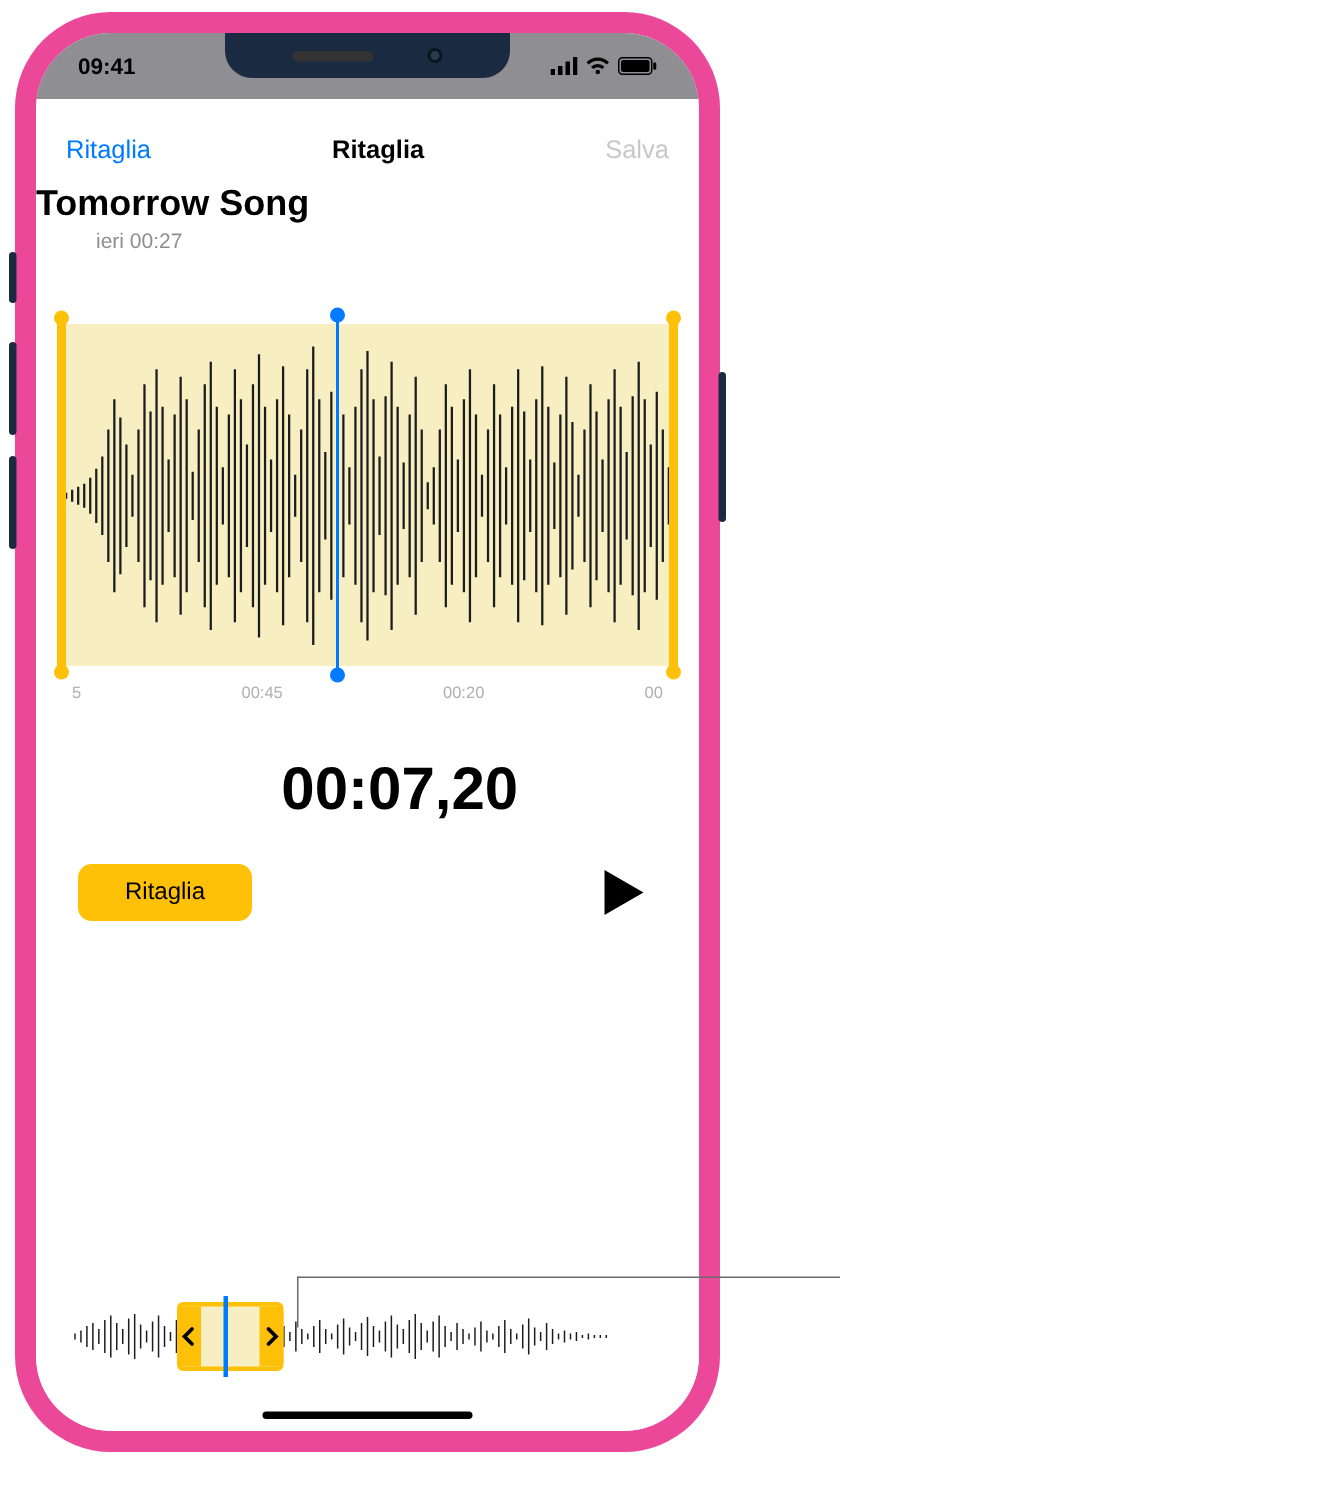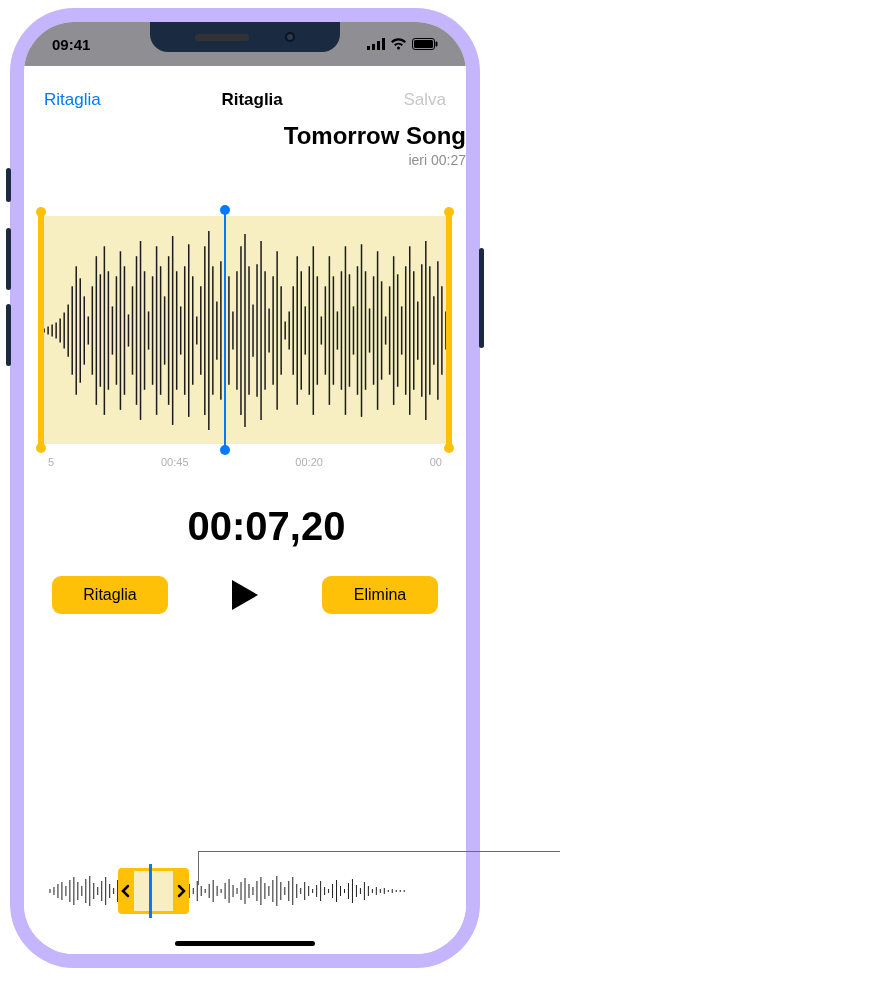--- a/index.html
+++ b/index.html
@@ -9,21 +9,21 @@
     background: #ffffff;
     font-family: -apple-system, "Helvetica Neue", Arial, sans-serif;
     position: relative;
   }
   .phone {
     position: absolute;
     left: 10px;
     top: 8px;
     width: 470px;
     height: 960px;
-    background: #c4b5fd;
+    background: #ec4899;
     border-radius: 64px;
     padding: 14px;
   }
   .side-btn {
     position: absolute;
     background: #1a2a40;
     border-radius: 3px;
   }
   .side-btn.left1 { left: -4px; top: 160px; width: 5px; height: 34px; }
   .side-btn.left2 { left: -4px; top: 220px; width: 5px; height: 62px; }
@@ -80,21 +80,21 @@
   .nav {
     display: flex;
     justify-content: space-between;
     align-items: center;
     padding: 16px 20px 8px;
   }
   .nav-cancel { color: #007aff; font-size: 17px; }
   .nav-title { font-size: 17px; font-weight: 600; color: #000; }
   .nav-save { color: #c7c7cc; font-size: 17px; }
   .header {
-    text-align: right;
+    text-align: left;
     padding-top: 4px;
   }
   .rec-title { font-size: 24px; font-weight: 700; color: #000; }
   .rec-sub { font-size: 14px; color: #8e8e93; margin-top: 2px; padding-left: 40px; }
   .wave-area {
     margin: 40px 0 0;
     position: relative;
     height: 260px;
   }
   .wave-bg {
@@ -421,21 +421,20 @@
 
       <div class="timer">00:07,20</div>
 
       <div class="controls">
         <button class="btn">Ritaglia</button>
         <div class="play-btn">
           <svg width="30" height="34" viewBox="0 0 30 34">
               <path d="M2 2 L28 17 L2 32 Z" fill="#000"></path>
             </svg>
         </div>
-        <button class="btn">Elimina</button>
       </div>
 
       <div class="overview">
         <svg class="track" viewBox="0 0 400 38" preserveAspectRatio="none" style="position:absolute;left:0;right:0;top:10px;bottom:10px;width:100%;height:38px">
           <g stroke="#1c1c1e" stroke-width="1">
             <line x1="4" y1="17" x2="4" y2="21"></line>
               <line x1="8" y1="15" x2="8" y2="23"></line>
               <line x1="12" y1="12" x2="12" y2="26"></line>
               <line x1="16" y1="10" x2="16" y2="28"></line>
               <line x1="20" y1="14" x2="20" y2="24"></line>

